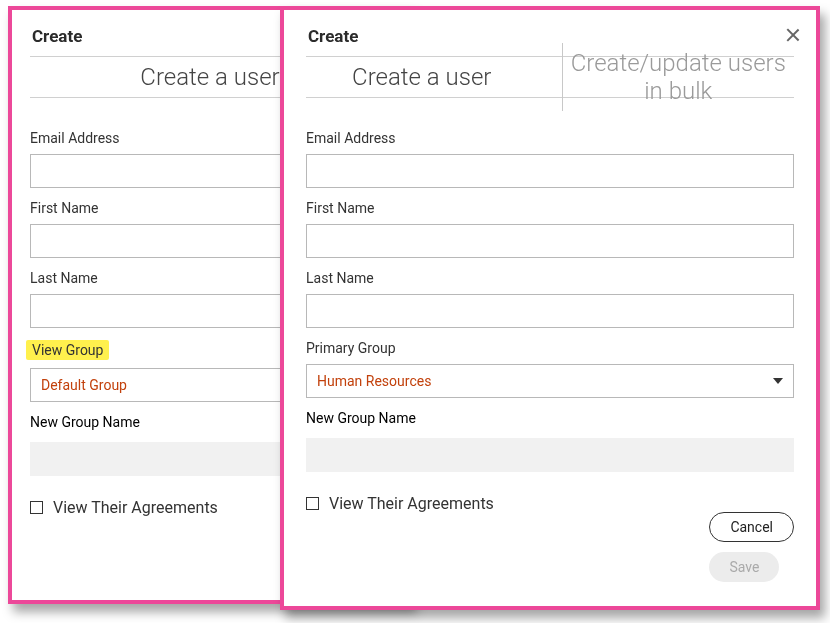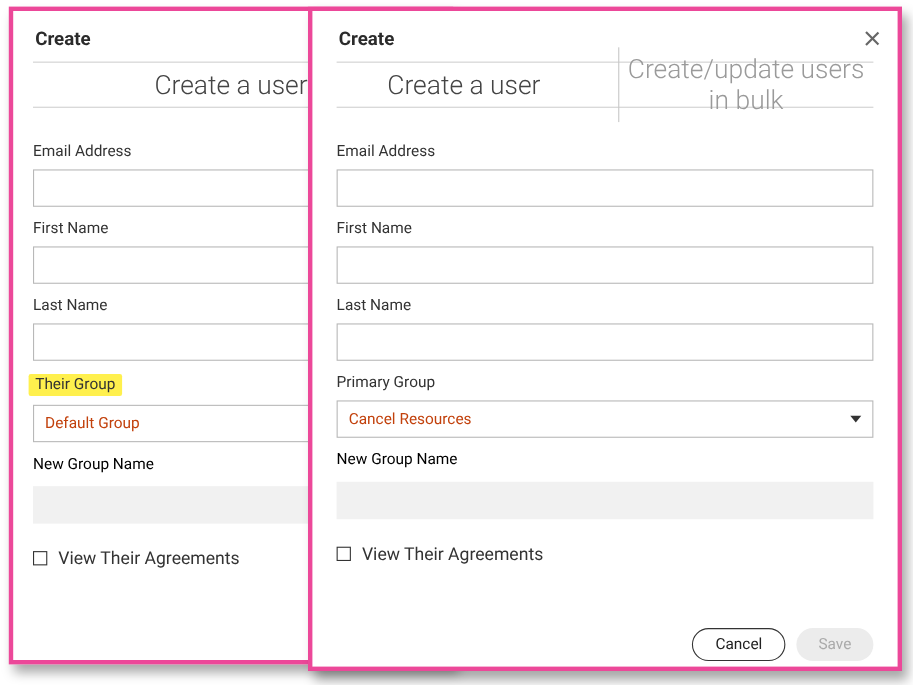--- a/index.html
+++ b/index.html
@@ -142,24 +142,25 @@
     width: 13px; height: 13px;
     border: 1.5px solid #333;
     background: #fff;
     display: inline-block;
     cursor: pointer;
   }
 
   .dlg-footer {
     position: absolute;
     right: 22px;
-    bottom: 5px;
+    bottom: 24px;
     display: flex;
     gap: 10px;
     align-items: flex-start;
+    flex-direction: column;
   }
   .btn {
     height: 30px;
     padding: 0 20px;
     border-radius: 16px;
     font-size: 14px;
     cursor: pointer;
     display: inline-flex;
     align-items: center;
   }
@@ -187,21 +188,21 @@
 
   <div class="field-label">Email Address</div>
   <input class="text-input" style="">
 
   <div class="field-label">First Name</div>
   <input class="text-input" style="">
 
   <div class="field-label">Last Name</div>
   <input class="text-input" style="">
 
-  <div><span class="field-label highlight">Their Group</span></div>
+  <div><span class="field-label highlight">View Group</span></div>
   <div class="select-box">
     <span>Default Group</span>
   </div>
 
   <div class="field-label disabled">New Group Name</div>
   <div class="group-name disabled"></div>
 
   <div class="check-row">
     <span class="chk"></span>
     <span>View Their Agreements</span>
@@ -221,21 +222,21 @@
   <input class="text-input" style="">
 
   <div class="field-label">First Name</div>
   <input class="text-input" style="">
 
   <div class="field-label">Last Name</div>
   <input class="text-input" style="">
 
   <div class="field-label">Primary Group</div>
   <div class="select-box">
-    <span>Cancel Resources</span>
+    <span>Human Resources</span>
     <span class="caret"></span>
   </div>
 
   <div class="field-label disabled">New Group Name</div>
   <div class="group-name disabled"></div>
 
   <div class="check-row">
     <span class="chk"></span>
     <span>View Their Agreements</span>
   </div>

